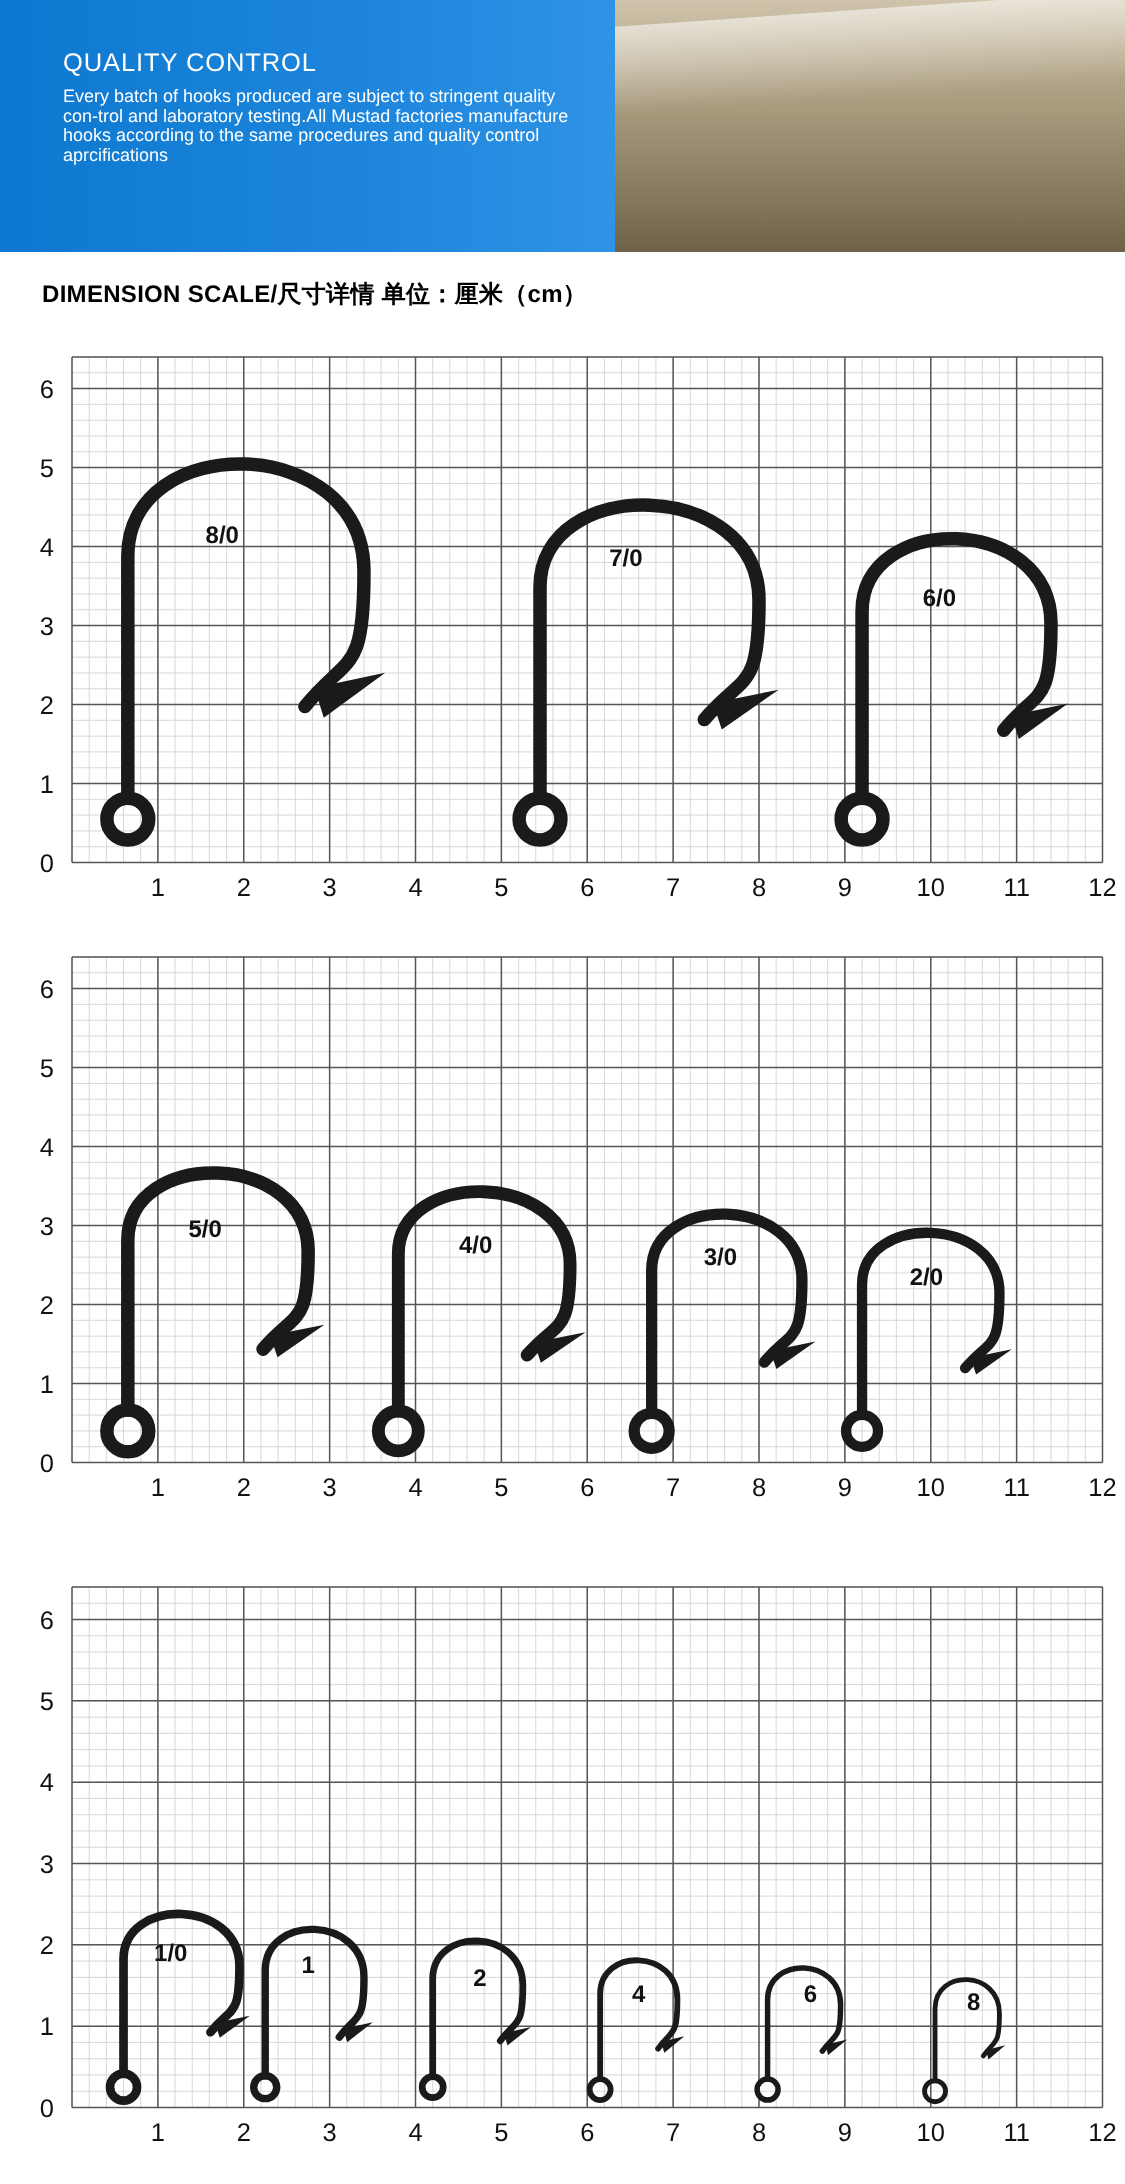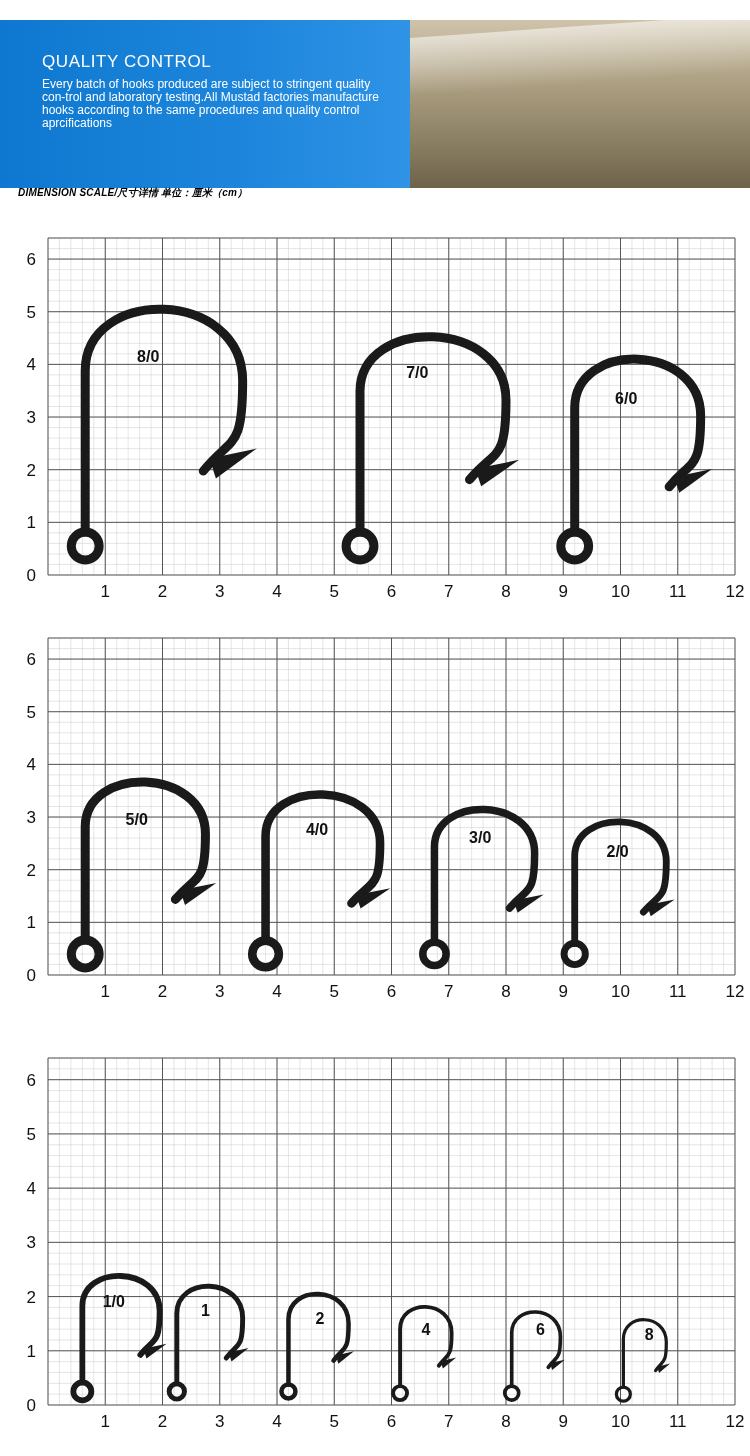--- a/index.html
+++ b/index.html
@@ -5,21 +5,21 @@
   html,body{margin:0;padding:0;}
   body{
     width:750px;
     background:#ffffff;
     font-family:"Liberation Sans", sans-serif;
     color:#000;
   }
   .page{position:relative;width:750px;height:1456px;overflow:hidden;}
 
   
-  .banner{position:relative;width:750px;height:168px;margin-top:20px;}
+  .banner{position:relative;width:750px;height:168px;}
   .banner-left{
     position:absolute;left:0;top:0;width:410px;height:168px;
     background:#1a7fd4;
     background:linear-gradient(90deg,#0e77cf 0%,#1d86dc 60%,#2f93e6 100%);
   }
   .banner-title{
     position:absolute;left:42px;top:32px;
     font-size:17px;letter-spacing:.6px;color:#ffffff;font-weight:normal;
   }
   .banner-text{
@@ -35,22 +35,22 @@
   .photo-bg{position:absolute;inset:0;
     background:
       linear-gradient(180deg,#cfc4ab 0%,#bdb195 18%,#a89b7e 42%,#8d8165 70%,#6e6349 100%);
   }
   .photo-sheen{position:absolute;left:0;top:6px;width:340px;height:58px;
     background:linear-gradient(180deg,rgba(255,255,255,.55),rgba(255,255,255,0));
     transform:skewY(-4deg);}
 
   
   .dim-title{
-    position:absolute;left:18px;top:186px;
-    font-size:10px;font-weight:bold;letter-spacing:.2px;font-style:italic;
+    position:absolute;left:28px;top:186px;
+    font-size:16px;font-weight:bold;letter-spacing:.2px;
   }
   .dim-title .unit{font-weight:bold;}
 
   
   .chart{position:absolute;left:0;width:750px;}
   #chart1{top:220px;height:390px;}
   #chart2{top:620px;height:390px;}
   #chart3{top:1040px;height:400px;}
   .chart svg{display:block;}
 </style>

